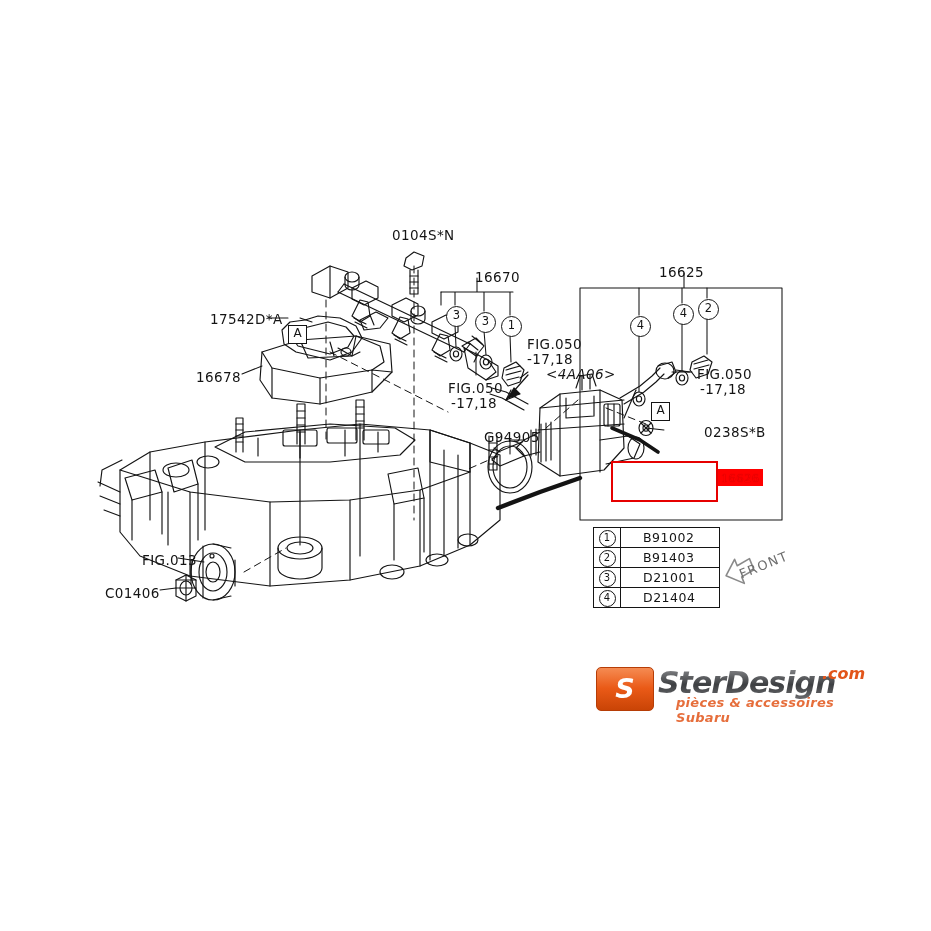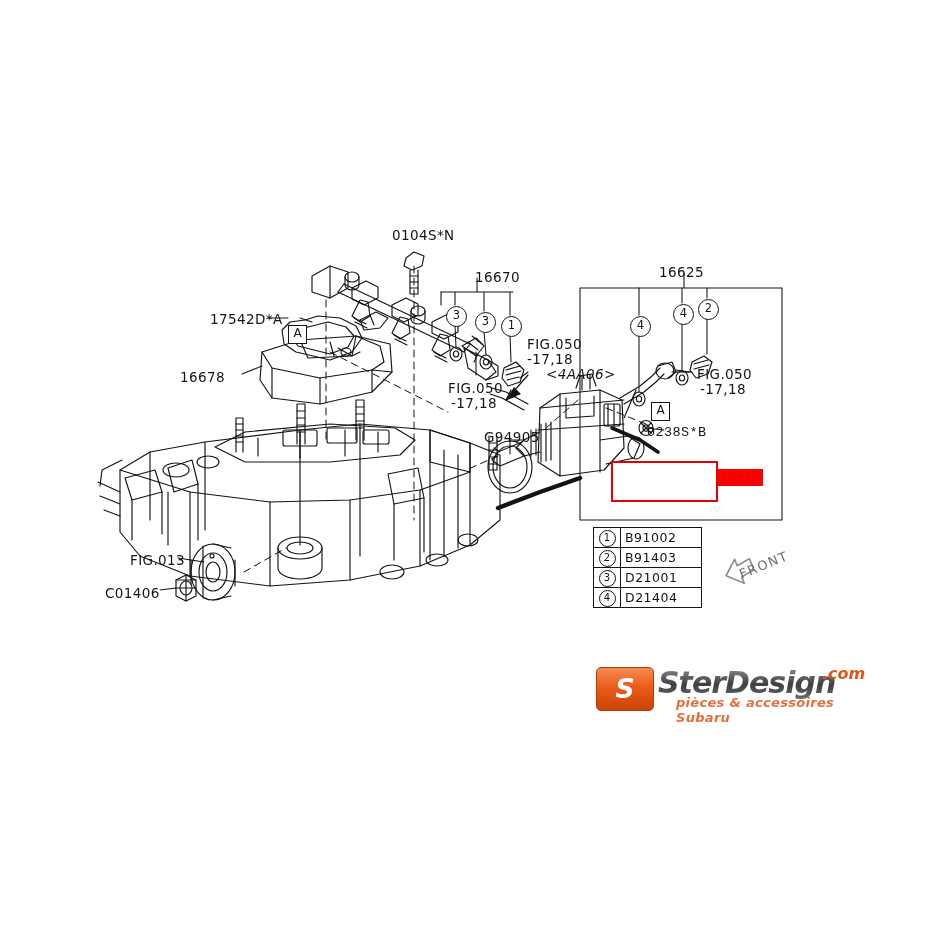--- a/index.html
+++ b/index.html
@@ -13,21 +13,21 @@
         font-family:"DejaVu Sans",sans-serif;color:#141414;}
   .cnum{position:absolute;width:19px;height:19px;border:1.2px solid #141414;
         border-radius:50%;background:#fff;font-size:11.5px;line-height:17.5px;
         text-align:center;color:#141414;font-family:"DejaVu Sans",sans-serif;}
   
   #legend{position:absolute;left:593px;top:527px;border:1.4px solid #141414;
           background:#fff;border-collapse:collapse;}
   #legend td{border:1px solid #141414;height:19px;padding:0;
              font-size:12.5px;color:#141414;font-family:"DejaVu Sans",sans-serif;}
   #legend td.c1{width:26px;text-align:center;}
-  #legend td.c2{width:76px;text-align:left;padding-left:4px;letter-spacing:.5px;}
+  #legend td.c2{width:76px;text-align:left;padding-left:22px;letter-spacing:.5px;}
   .lgcirc{display:inline-block;width:15px;height:15px;border:1.1px solid #141414;
           border-radius:50%;font-size:10px;line-height:13.5px;text-align:center;}
   
   #hlbox{position:absolute;left:611px;top:461px;width:103px;height:37px;
          border:2px solid #e60000;background:#fff;}
   #hlnum{position:absolute;left:718px;top:469px;background:#ff0000;color:#ff0000;
          font-size:13.5px;letter-spacing:1px;padding:1px 3px;line-height:15px;
          font-family:Liberation Serif, serif;text-shadow:0 0 1px #aa0000;}
   
   #frontmark{position:absolute;left:716px;top:556px;width:76px;height:44px;
@@ -315,25 +315,25 @@
 
     <g transform="translate(716,556) rotate(-22)">
       <path d="M2,22 L16,10 L16,17 L30,15 L30,27 L16,29 L16,36 Z" fill="none" stroke="#8a8a8a" stroke-width="1.6" stroke-linejoin="round"></path>
     </g>
   </svg>
 
   <div class="lbl" style="left:392px;top:228px;">0104S*N</div>
   <div class="lbl" style="left:452px;top:270px;margin-left:23px;">16670</div>
   <div class="lbl" style="left:659px;top:265px;text-align:center;">16625</div>
   <div class="lbl" style="left:210px;top:312px;">17542D*A</div>
-  <div class="lbl" style="left:180px;top:370px;">16678</div>
+  <div class="lbl" style="left:196px;top:370px;">16678</div>
   <div class="lbl" style="left:477px;top:430px;margin-left:7px;">G94905</div>
-  <div class="lbl" style="left:130px;top:553px;text-align:center;">FIG.013</div>
+  <div class="lbl" style="left:142px;top:553px;text-align:center;">FIG.013</div>
   <div class="lbl" style="left:105px;top:586px;">C01406</div>
-  <div class="lbl" style="left:647px;top:425px;font-family:Liberation Mono, monospace;">0238S*B</div>
+  <div class="lbl" style="left:704px;top:425px;">0238S*B</div>
 
   <div>
     <div class="lbl" style="left:448px;top:381px;">FIG.050</div>
     <div class="lbl" style="left:451px;top:396px;">-17,18</div>
   </div>
   <div>
     <div class="lbl" style="left:527px;top:337px;">FIG.050</div>
     <div class="lbl" style="left:527px;top:352px;">-17,18</div>
     <div class="lbl" style="left:546px;top:367px;font-style:italic;">&lt;4AA06&gt;</div>
   </div>

